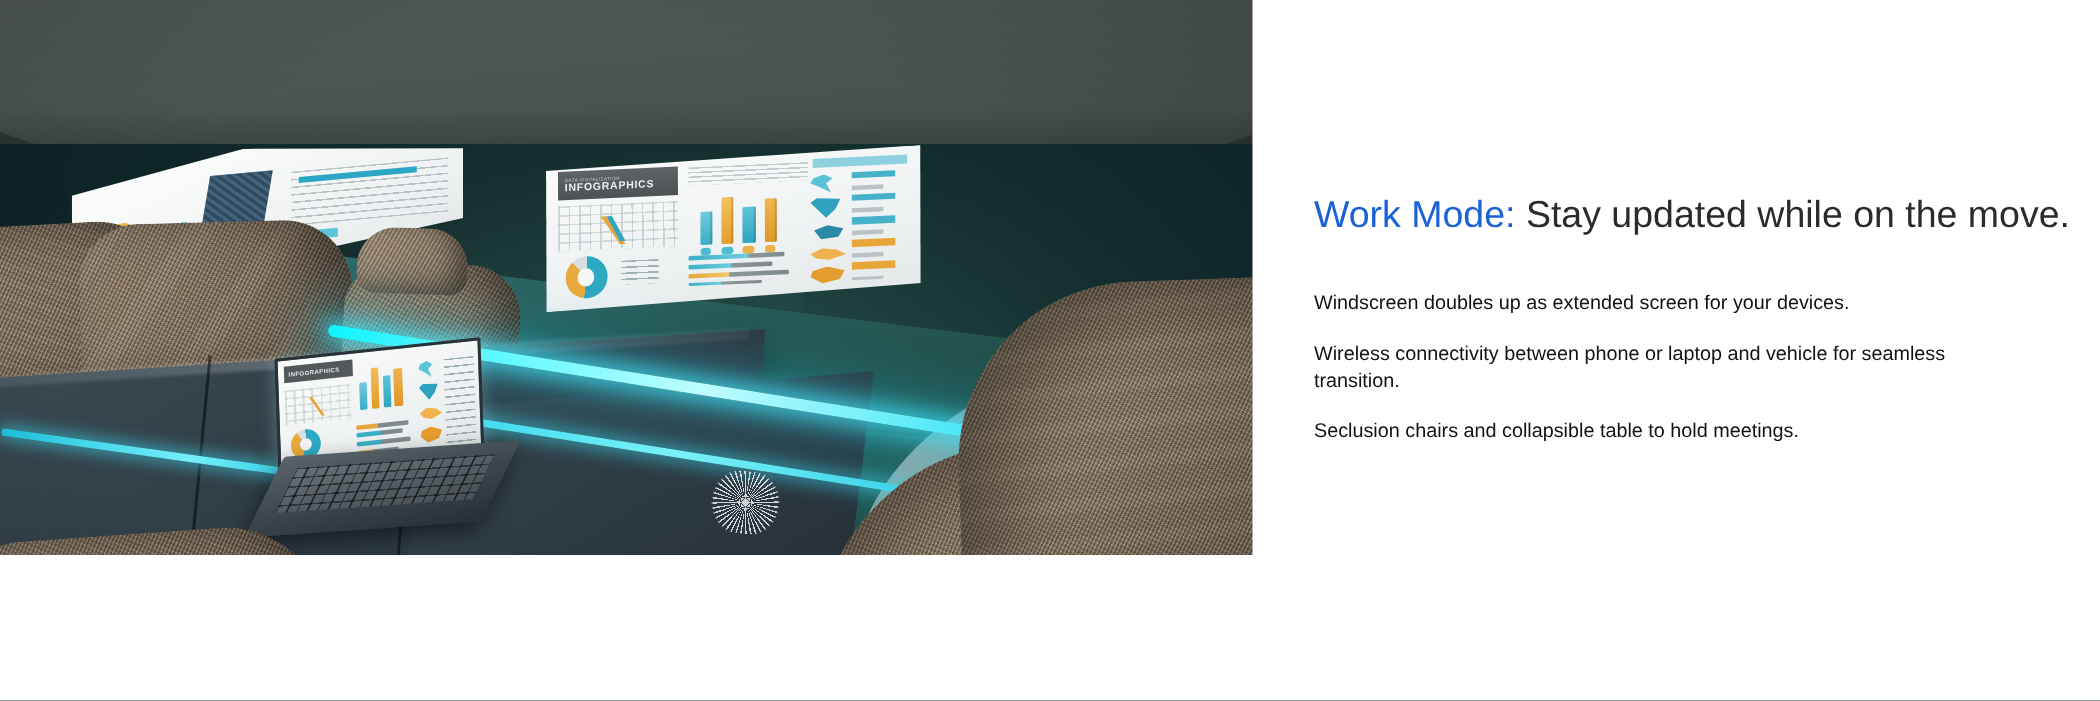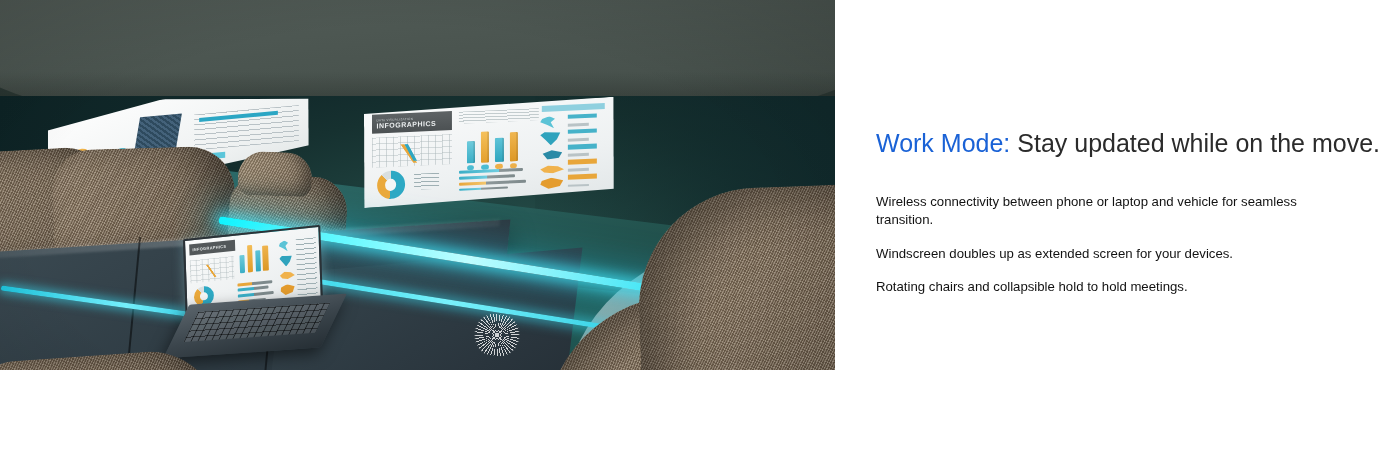--- a/index.html
+++ b/index.html
@@ -656,19 +656,19 @@
     <div class="vignette"></div>
   </div>
 
   <div class="textpane">
 
     <div class="headline">
       <span class="lead">Work Mode:</span><span> Stay updated while on the move.</span>
     </div>
 
     <div class="bullets">
+      <div class="bullet">Windscreen doubles up as extended screen for your devices.</div>
       <div class="bullet">Wireless connectivity between phone or laptop and vehicle for seamless transition.</div>
-      <div class="bullet">Windscreen doubles up as extended screen for your devices.</div>
-      <div class="bullet">Rotating chairs and collapsible hold to hold meetings.</div>
+      <div class="bullet">Seclusion chairs and collapsible table to hold meetings.</div>
     </div>
 
   </div>
 </div>
 
 </body></html>

